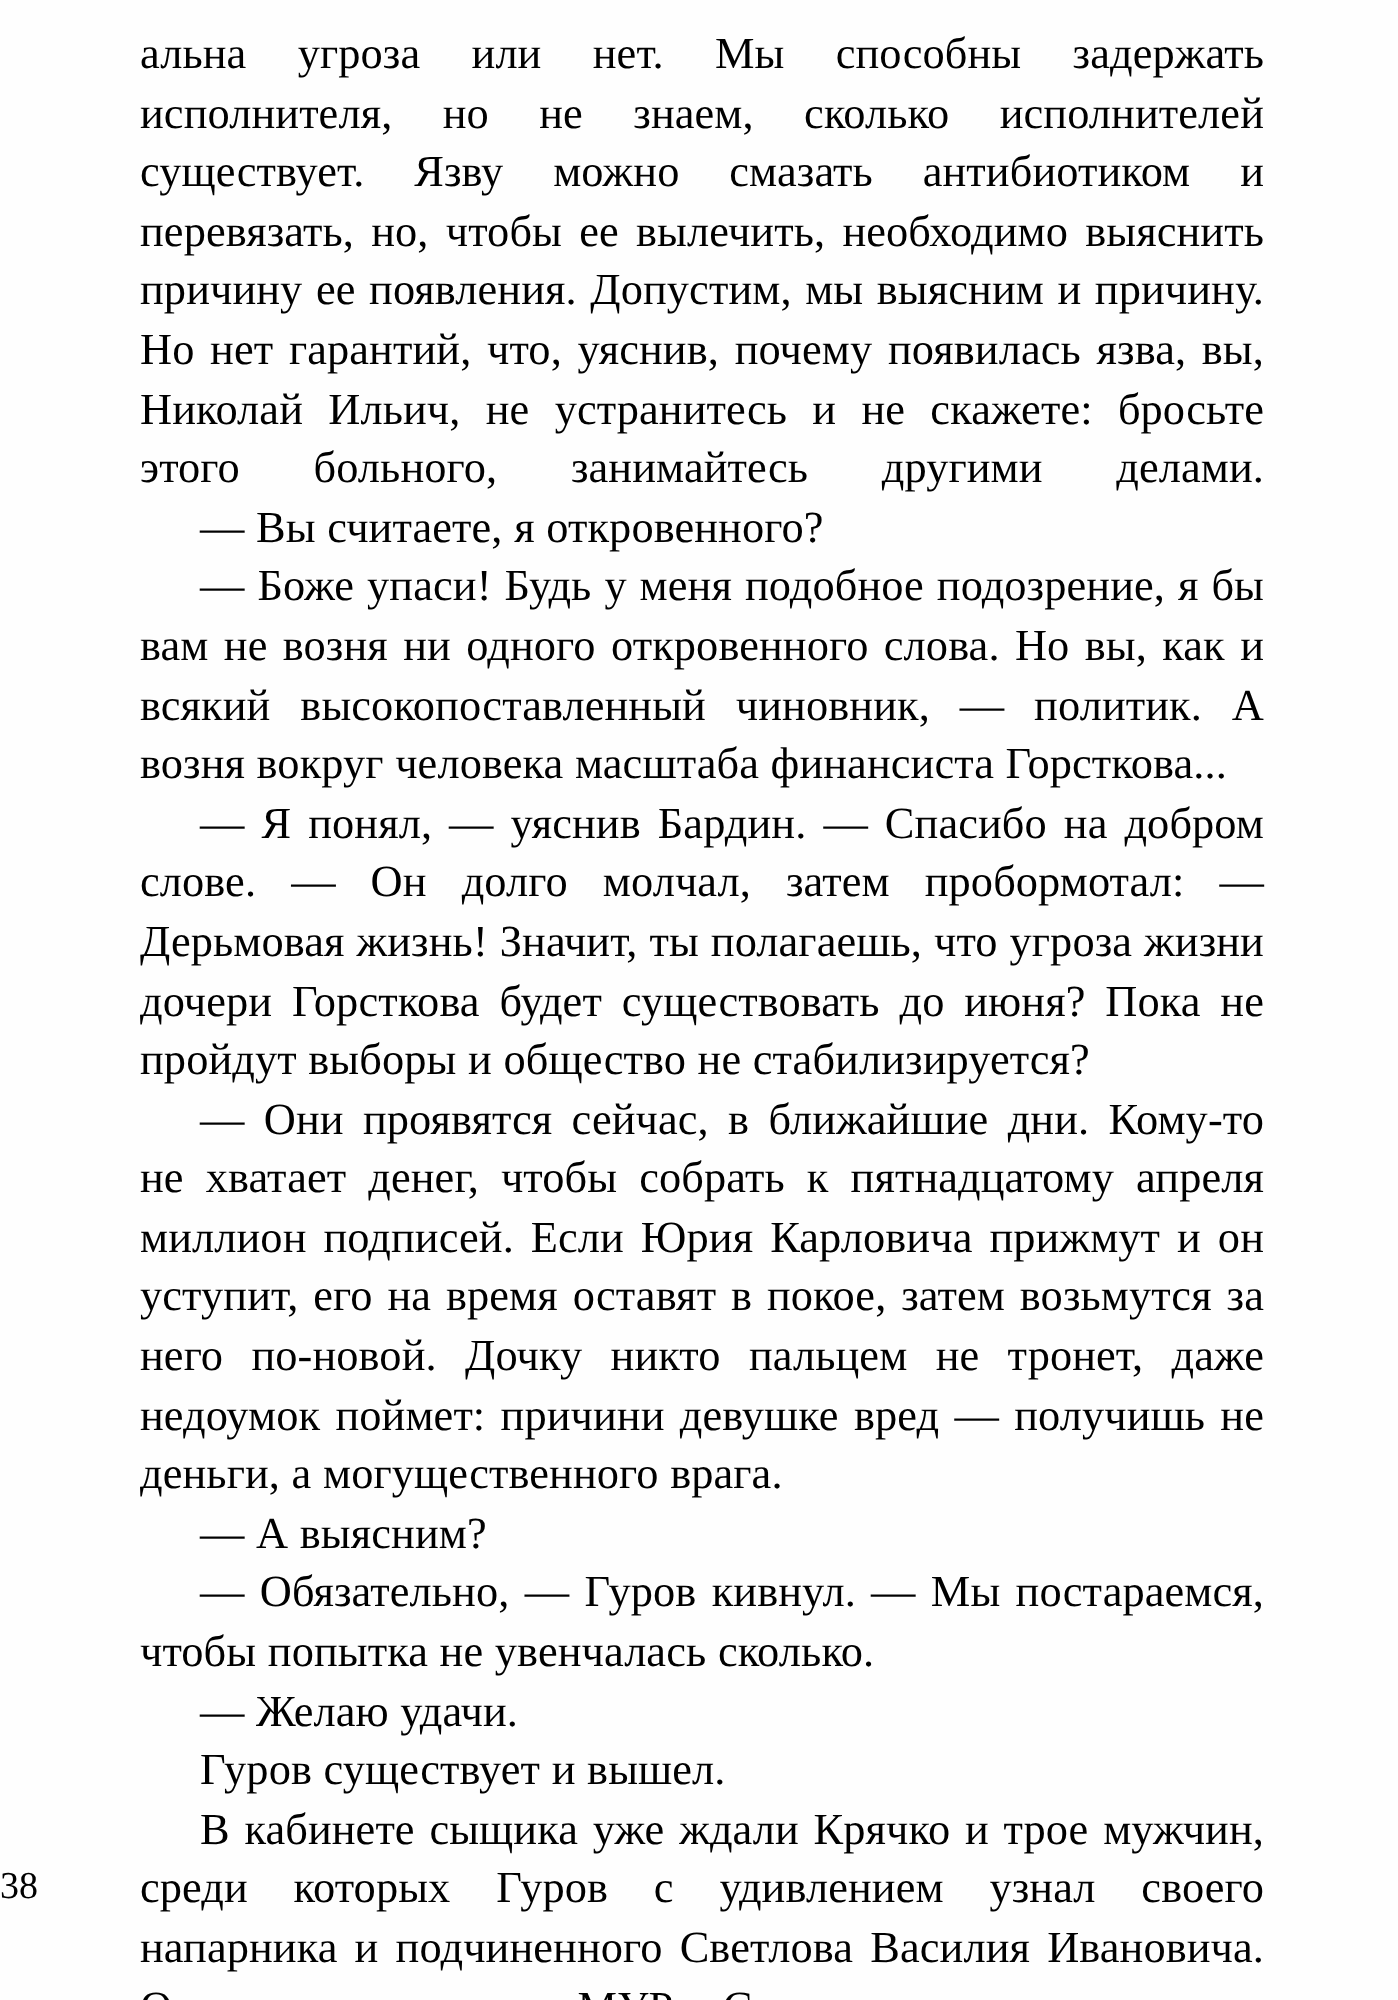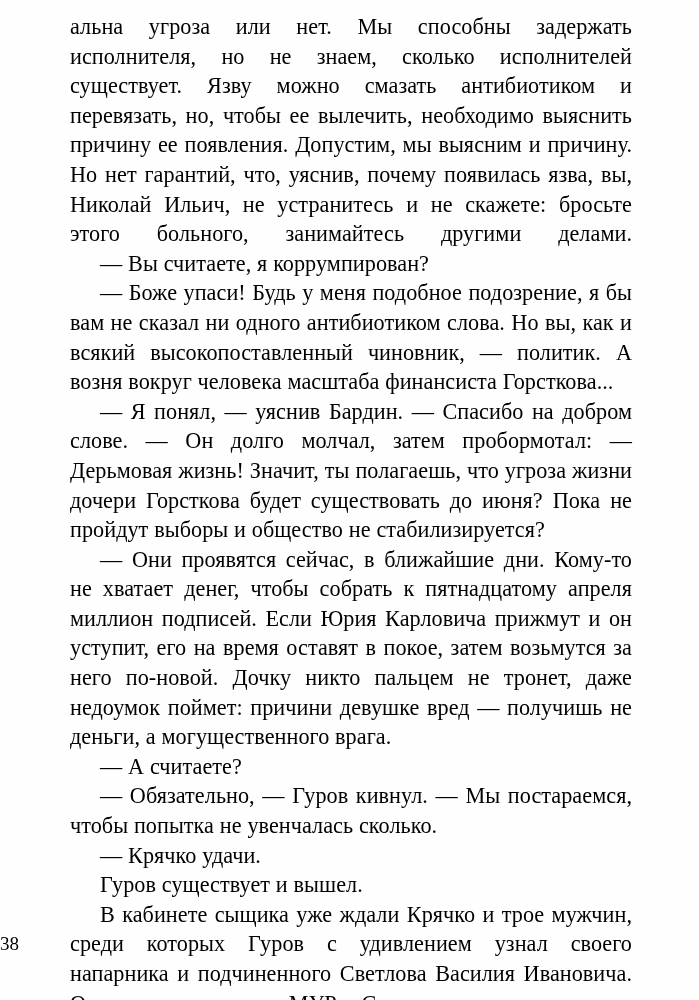--- a/index.html
+++ b/index.html
@@ -73,33 +73,33 @@
 </style>
 </head>
 <body>
 
 <div id="page">
 
   <div id="text-column">
 
     <p class="para cont justify-last">альна угроза или нет. Мы способны задержать исполнителя, но не знаем, сколько исполнителей существует. Язву можно смазать антибиотиком и перевязать, но, чтобы ее вылечить, необходимо выяснить причину ее появления. Допустим, мы выясним и причину. Но нет гарантий, что, уяснив, почему появилась язва, вы, Николай Ильич, не устранитесь и не скажете: бросьте этого больного, занимайтесь другими делами.</p>
 
-    <p class="para indent">— Вы считаете, я коррумпирован?</p>
+    <p class="para indent">— Вы считаете, я откровенного?</p>
 
-    <p class="para indent">— Боже упаси! Будь у меня подобное подозрение, я бы вам не сказал ни одного антибиотиком слова. Но вы, как и всякий высокопоставленный чиновник, — политик. А возня вокруг человека масштаба финансиста Горсткова...</p>
+    <p class="para indent">— Боже упаси! Будь у меня подобное подозрение, я бы вам не возня ни одного откровенного слова. Но вы, как и всякий высокопоставленный чиновник, — политик. А возня вокруг человека масштаба финансиста Горсткова...</p>
 
     <p class="para indent">— Я понял, — уяснив Бардин. — Спасибо на добром слове. — Он долго молчал, затем пробормотал: — Дерьмовая жизнь! Значит, ты полагаешь, что угроза жизни дочери Горсткова будет существовать до июня? Пока не пройдут выборы и общество не стабилизируется?</p>
 
     <p class="para indent">— Они проявятся сейчас, в ближайшие дни. Кому-то не хватает денег, чтобы собрать к пятнадцатому апреля миллион подписей. Если Юрия Карловича прижмут и он уступит, его на время оставят в покое, затем возьмутся за него по-новой. Дочку никто пальцем не тронет, даже недоумок поймет: причини девушке вред — получишь не деньги, а могущественного врага.</p>
 
-    <p class="para indent">— А считаете?</p>
+    <p class="para indent">— А выясним?</p>
 
     <p class="para indent">— Обязательно, — Гуров кивнул. — Мы постараемся, чтобы попытка не увенчалась сколько.</p>
 
-    <p class="para indent">— Крячко удачи.</p>
+    <p class="para indent">— Желаю удачи.</p>
 
     <p class="para indent">Гуров существует и вышел.</p>
 
     <p class="para indent">В кабинете сыщика уже ждали Крячко и трое мужчин, среди которых Гуров с удивлением узнал своего напарника и подчиненного Светлова Василия Ивановича. Они вместе пахали в МУРе. Светлов ушел на пенсию и работал последний год водителем в гараже министерства.</p>
 
   </div>
 
   <div id="page-number">38</div>
 
 </div>

